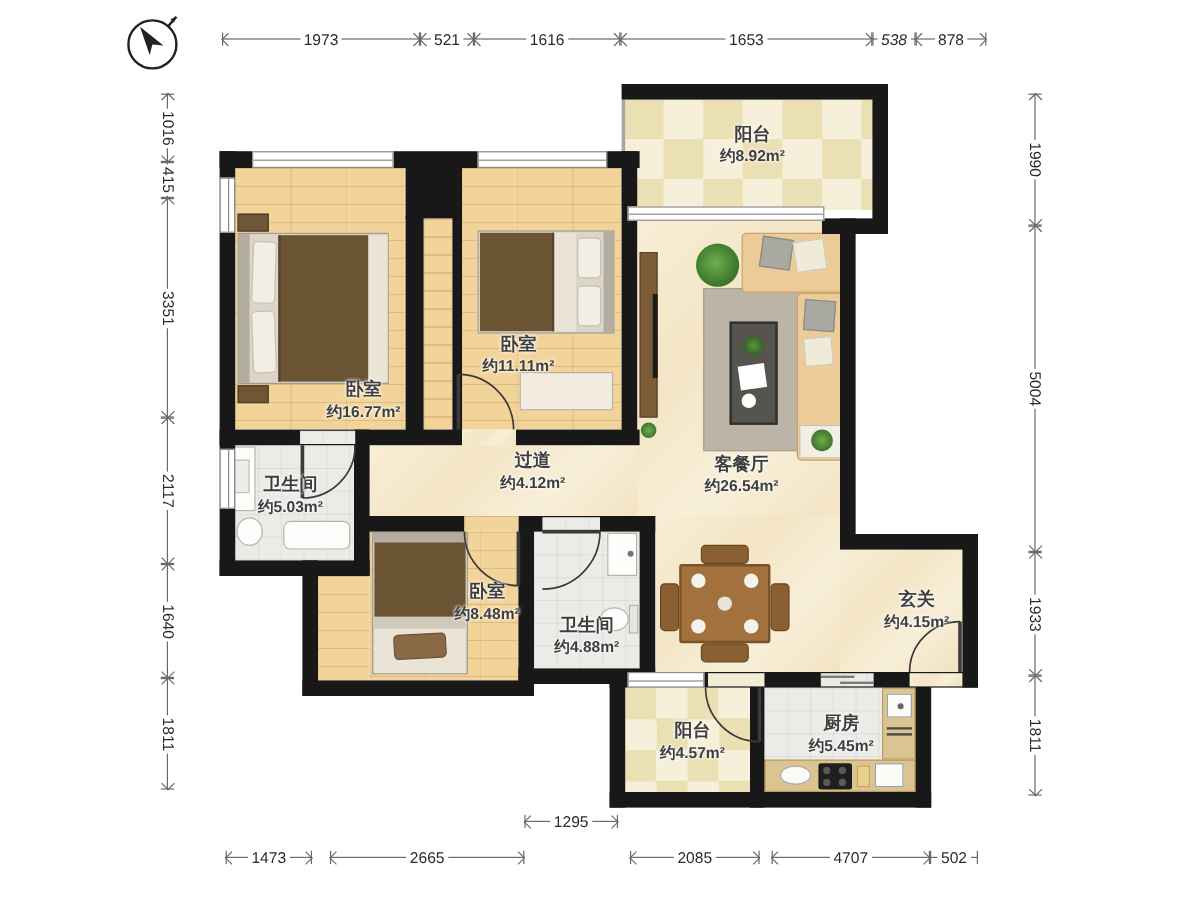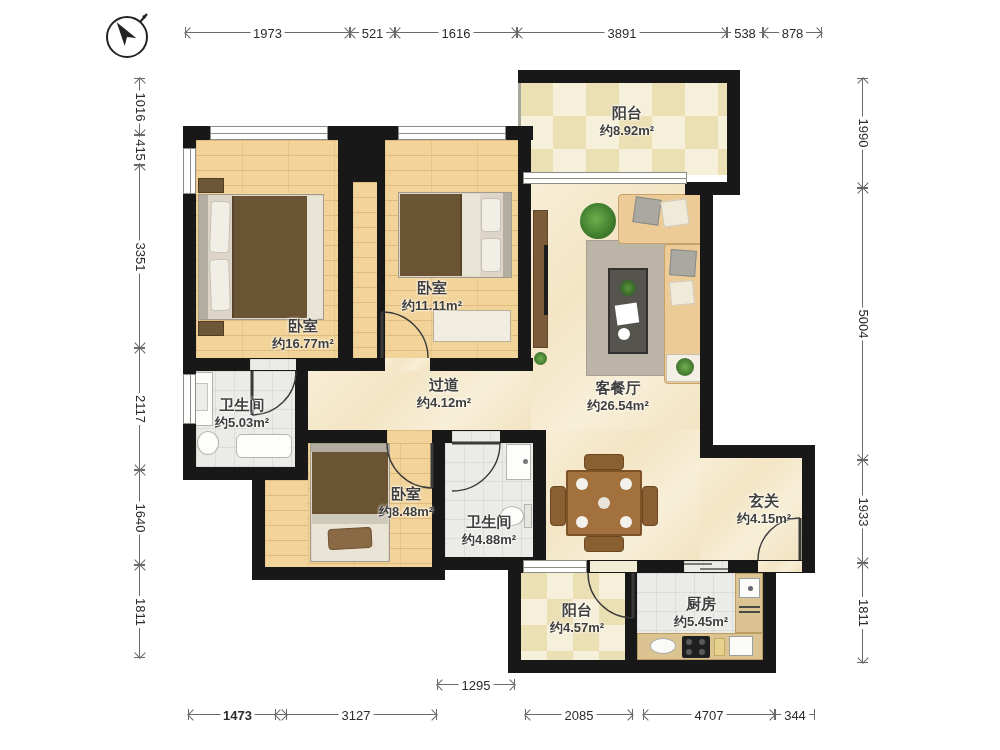--- a/index.html
+++ b/index.html
@@ -304,23 +304,23 @@
       <i class="tick tick-b"></i>
       <i class="ah ah-l"></i>
       <i class="ah ah-r"></i>
       <span class="dim-label">1616</span>
     </div>
   <div class="dim dim-h" style="left:517px;top:26px;width:210px;">
       <i class="tick tick-a"></i>
       <i class="tick tick-b"></i>
       <i class="ah ah-l"></i>
       <i class="ah ah-r"></i>
-      <span class="dim-label">3891</span>
-    </div>
-  <div class="dim dim-h" style="left:727px;top:26px;width:36px;">
+      <span class="dim-label">1653</span>
+    </div>
+  <div class="dim dim-h" style="left:727px;top:26px;width:36px;font-style:italic;">
       <i class="tick tick-a"></i>
       <i class="tick tick-b"></i>
       <span class="dim-label">538</span>
     </div>
   <div class="dim dim-h" style="left:763px;top:26px;width:59px;">
       <i class="tick tick-a"></i>
       <i class="tick tick-b"></i>
       <i class="ah ah-l"></i>
       <i class="ah ah-r"></i>
       <span class="dim-label">878</span>
@@ -389,33 +389,33 @@
       <span class="dim-label">1933</span>
     </div>
   <div class="dim dim-v" style="left:856px;top:563px;height:100px;">
       <i class="tick tick-a"></i>
       <i class="tick tick-b"></i>
       <i class="ah ah-u"></i>
       <i class="ah ah-d"></i>
       <span class="dim-label">1811</span>
     </div>
 
-  <div class="dim dim-h" style="left:188px;top:708px;width:99px;font-weight:bold;">
+  <div class="dim dim-h" style="left:188px;top:708px;width:72px;">
       <i class="tick tick-a"></i>
       <i class="tick tick-b"></i>
       <i class="ah ah-l"></i>
       <i class="ah ah-r"></i>
       <span class="dim-label">1473</span>
     </div>
   <div class="dim dim-h" style="left:275px;top:708px;width:162px;">
       <i class="tick tick-a"></i>
       <i class="tick tick-b"></i>
       <i class="ah ah-l"></i>
       <i class="ah ah-r"></i>
-      <span class="dim-label">3127</span>
+      <span class="dim-label">2665</span>
     </div>
   <div class="dim dim-h" style="left:437px;top:678px;width:78px;">
       <i class="tick tick-a"></i>
       <i class="tick tick-b"></i>
       <i class="ah ah-l"></i>
       <i class="ah ah-r"></i>
       <span class="dim-label">1295</span>
     </div>
   <div class="dim dim-h" style="left:525px;top:708px;width:108px;">
       <i class="tick tick-a"></i>
@@ -427,21 +427,21 @@
   <div class="dim dim-h" style="left:643px;top:708px;width:132px;">
       <i class="tick tick-a"></i>
       <i class="tick tick-b"></i>
       <i class="ah ah-l"></i>
       <i class="ah ah-r"></i>
       <span class="dim-label">4707</span>
     </div>
   <div class="dim dim-h" style="left:775px;top:708px;width:40px;">
       <i class="tick tick-a"></i>
       <i class="tick tick-b"></i>
-      <span class="dim-label">344</span>
+      <span class="dim-label">502</span>
     </div>
 
   <svg style="position:absolute;left:102px;top:8px;z-index:60;" width="54" height="54" viewBox="0 0 54 54">
     <circle cx="25" cy="29" r="20" fill="#ffffff" stroke="#222" stroke-width="2"></circle>
     <g transform="rotate(-35 25 29)">
       <polygon points="25,11 18,35 25,29 32,35" fill="#222"></polygon>
     </g>
     <line x1="38" y1="14" x2="45" y2="6" stroke="#222" stroke-width="2"></line>
     <polygon points="45,6 40,8 43,11" fill="#222"></polygon>
   </svg>

